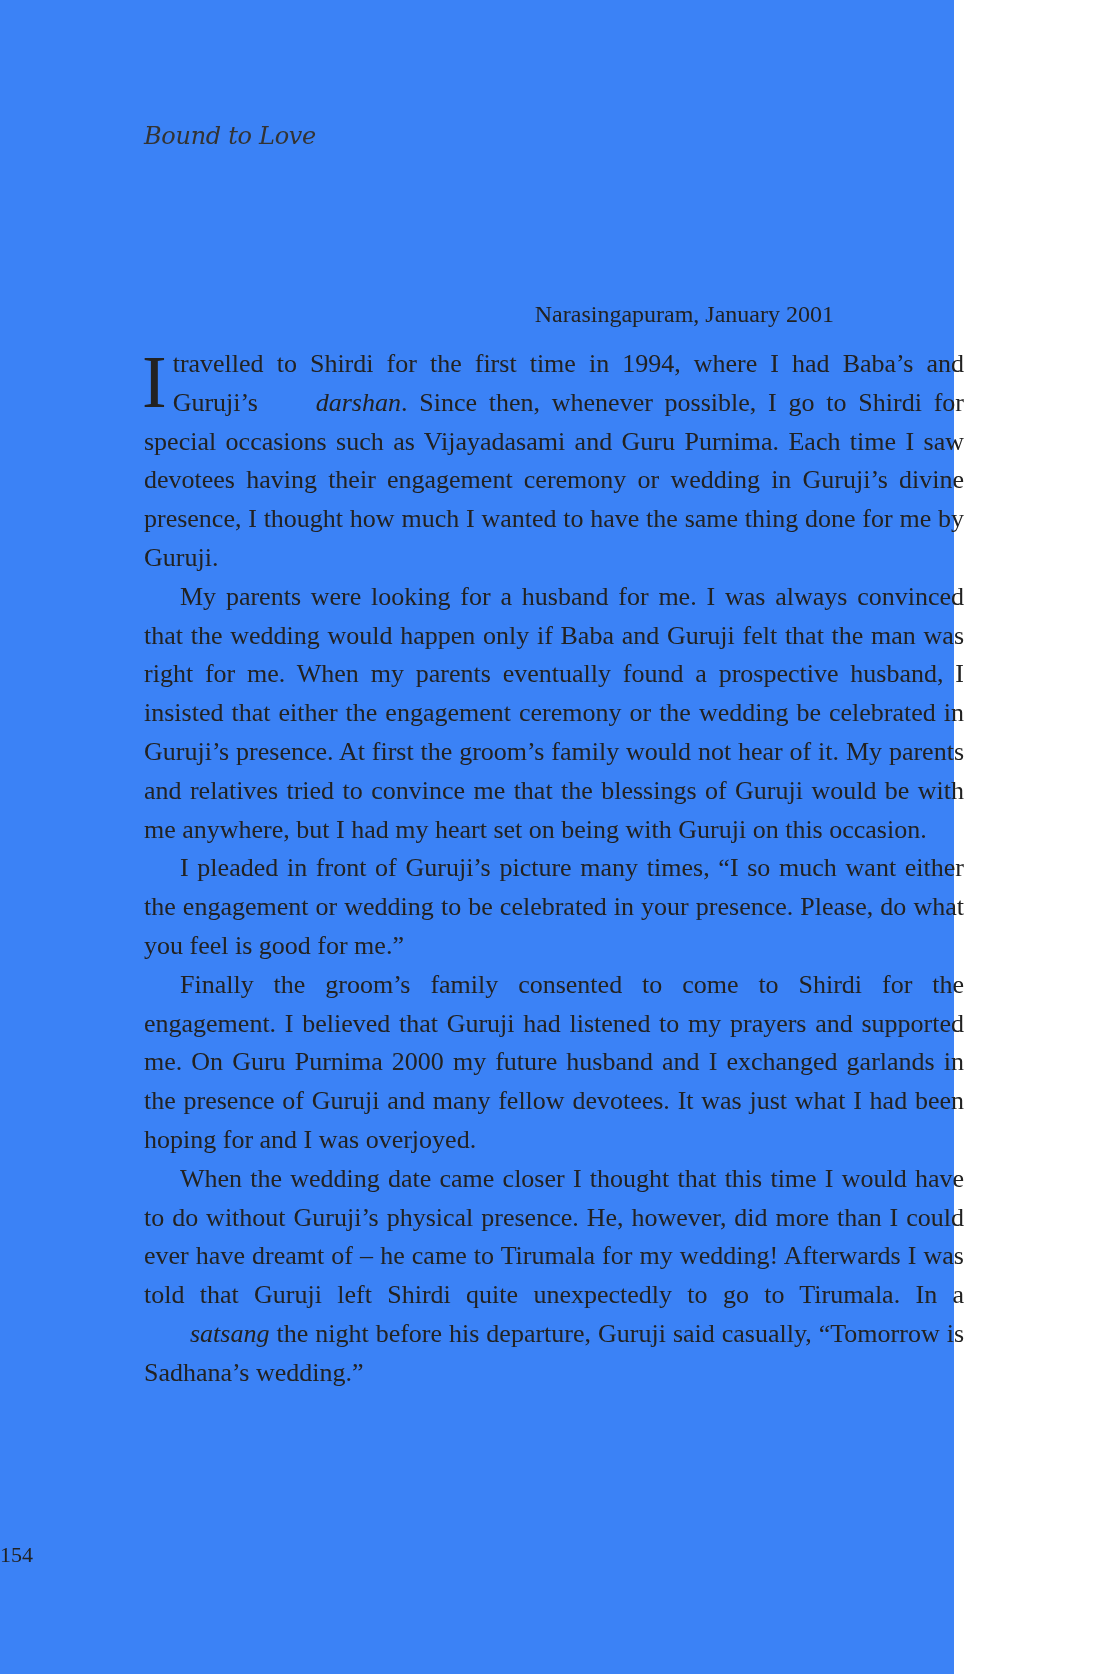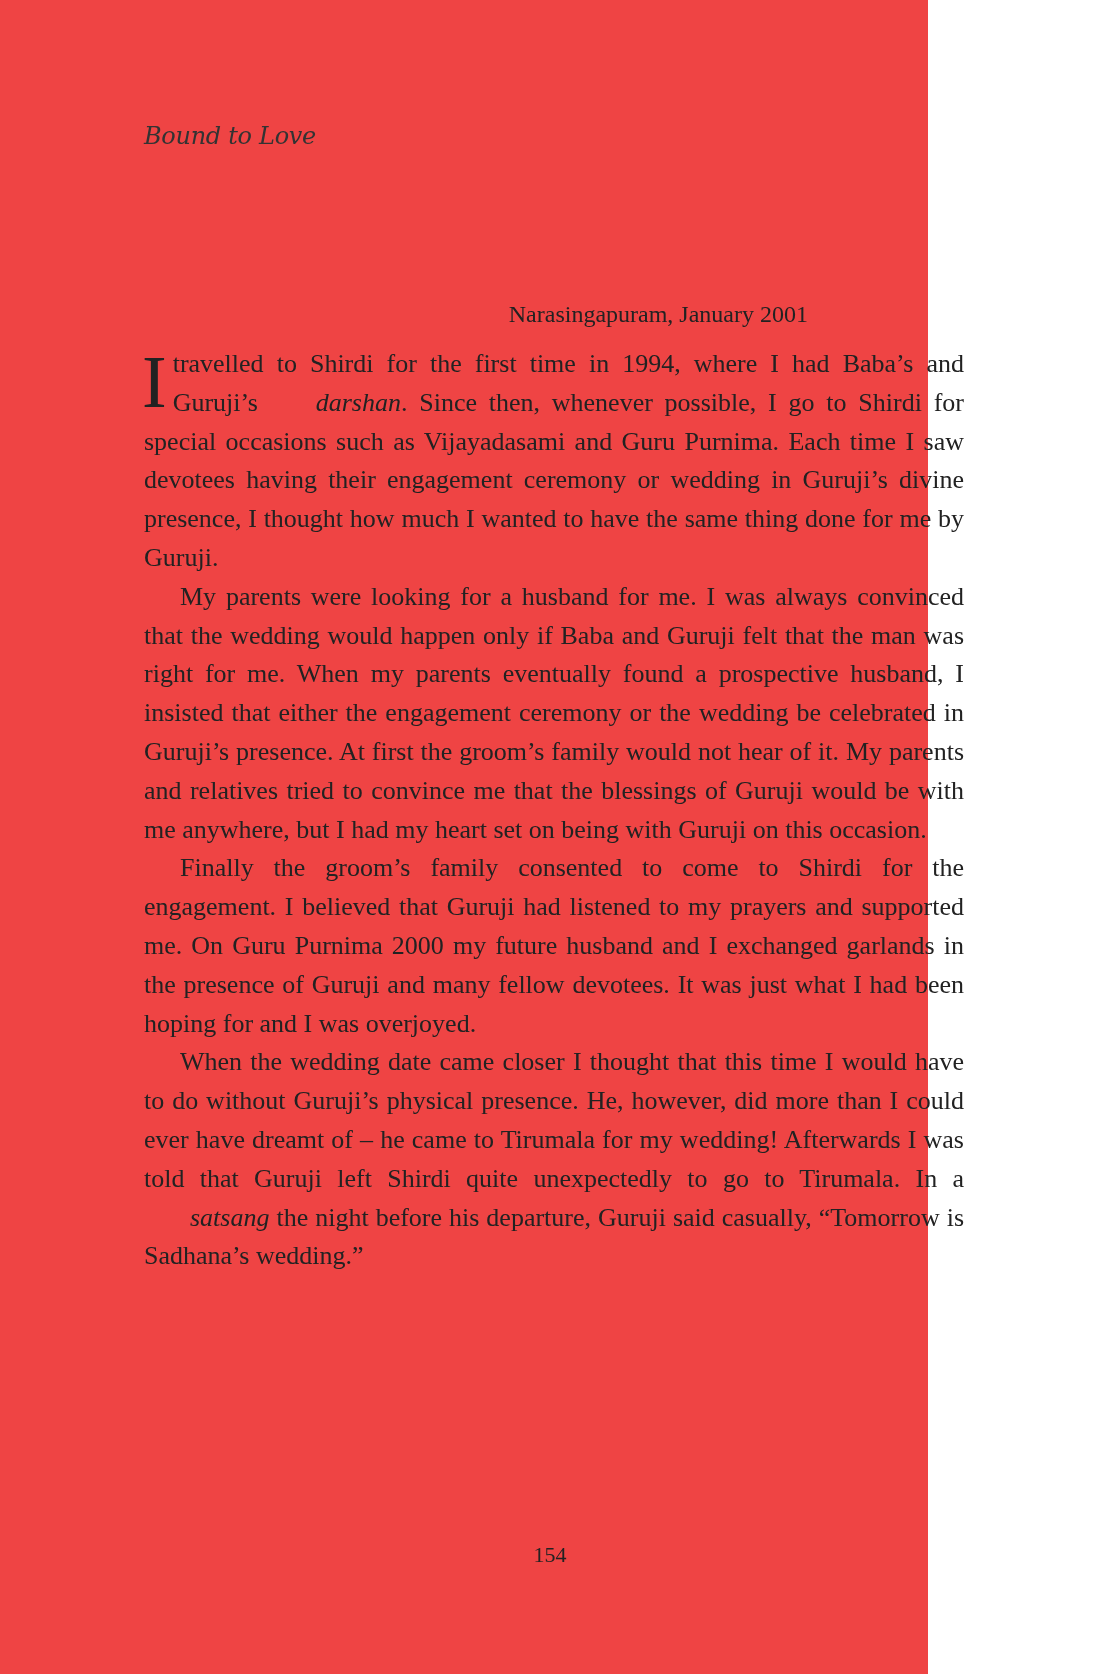--- a/index.html
+++ b/index.html
@@ -1,37 +1,38 @@
 <!DOCTYPE html>
 <html><head>
 <meta charset="utf-8">
 <style>
   html, body { margin: 0; padding: 0; background: #ffffff; }
   body { width: 1100px; height: 1674px; position: relative; overflow: hidden; }
-  .page { position: absolute; left: 0; top: 0; width: 928px; height: 1674px; background: #ef4444; color: #222; }
+  .page { position: absolute; left: 0; top: 0; width: 928px; height: 1674px; background: #3b82f6; color: #222; padding-left: 26px; }
   .running-head { position: absolute; left: 144px; top: 122px; font-family: "DejaVu Serif", "Liberation Serif", serif; font-style: italic; font-size: 24px; color: #333; letter-spacing: -0.3px; }
   .chapter-title { position: absolute; left: 0; width: 1100px; top: 210px; text-align: center; font-family: "DejaVu Serif", "Liberation Serif", serif; font-style: italic; font-size: 40px; color: #222; font-weight: normal; }
   .dateline { position: absolute; right: 120px; top: 301px; font-family: "Liberation Serif", serif; font-size: 24px; color: #222; }
   .body-text { position: absolute; left: 144px; top: 345px; width: 820px; font-family: "Liberation Serif", serif; font-size: 26px; line-height: 38.8px; color: #222; text-align: justify; hyphens: manual; }
   .body-text p { margin: 0; text-indent: 36px; }
   .body-text p.first { text-indent: 0; }
   .dropcap { float: left; font-size: 74px; line-height: 64px; margin: 5px 6px 0 -2px; font-family: "Liberation Serif", serif; color: #222; }
   .body-text em { font-style: italic; margin-left: 46px; }
-  .folio { position: absolute; left: 0; width: 1100px; top: 1542px; text-align: center; font-family: "Liberation Serif", serif; font-size: 22px; color: #222; }
+  .folio { position: absolute; left: 0; width: 1100px; top: 1542px; font-family: "Liberation Serif", serif; font-size: 22px; color: #222; }
 </style>
 </head>
 <body>
 
 <div class="page">
   <div class="running-head">Bound to Love</div>
   <div class="dateline">Narasingapuram, January 2001</div>
 
   <div class="body-text">
     <p class="first">
       <span class="dropcap">I</span><span>travelled to Shirdi for the first time in 1994, where I had Baba’s and Guruji’s </span><em>darshan</em><span>. Since then, whenever possible, I go to Shirdi for special occasions such as Vijayadasami and Guru Purnima. Each time I saw devotees having their engagement ceremony or wedding in Guruji’s divine presence, I thought how much I wanted to have the same thing done for me by Guruji.</span>
     </p>
     <p><span>My parents were looking for a husband for me. I was always convinced that the wedding would happen only if Baba and Guruji felt that the man was right for me. When my parents eventually found a prospective husband, I insisted that either the engagement ceremony or the wedding be celebrated in Guruji’s presence. At first the groom’s family would not hear of it. My parents and relatives tried to convince me that the blessings of Guruji would be with me anywhere, but I had my heart set on being with Guruji on this occasion.</span></p>
+    <p><span>I pleaded in front of Guruji’s picture many times, “I so much want either the engagement or wedding to be celebrated in your presence. Please, do what you feel is good for me.”</span></p>
     <p><span>Finally the groom’s family consented to come to Shirdi for the engagement. I believed that Guruji had listened to my prayers and supported me. On Guru Purnima 2000 my future husband and I exchanged garlands in the presence of Guruji and many fellow devotees. It was just what I had been hoping for and I was over­joyed.</span></p>
     <p><span>When the wedding date came closer I thought that this time I would have to do without Guruji’s physical presence. He, however, did more than I could ever have dreamt of – he came to Tirumala for my wedding! Afterwards I was told that Guruji left Shirdi quite unexpectedly to go to Tirumala. In a </span><em>satsang</em><span> the night before his departure, Guruji said casually, “Tomorrow is Sadhana’s wedding.”</span></p>
   </div>
 
   <div class="folio">154</div>
 </div>
 
 </body></html>

